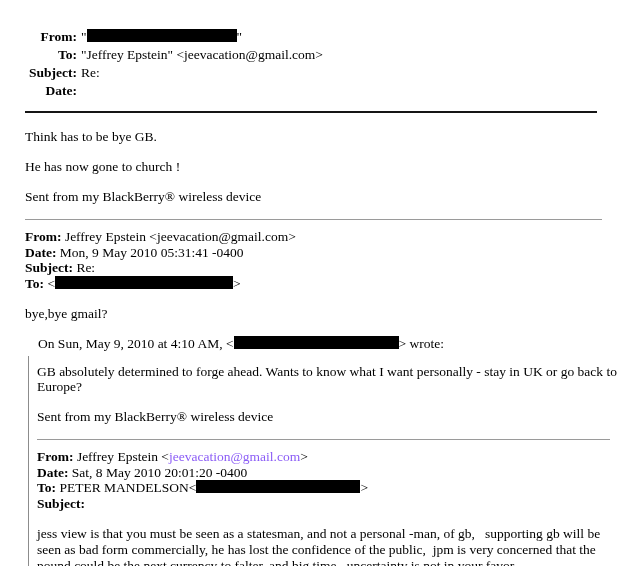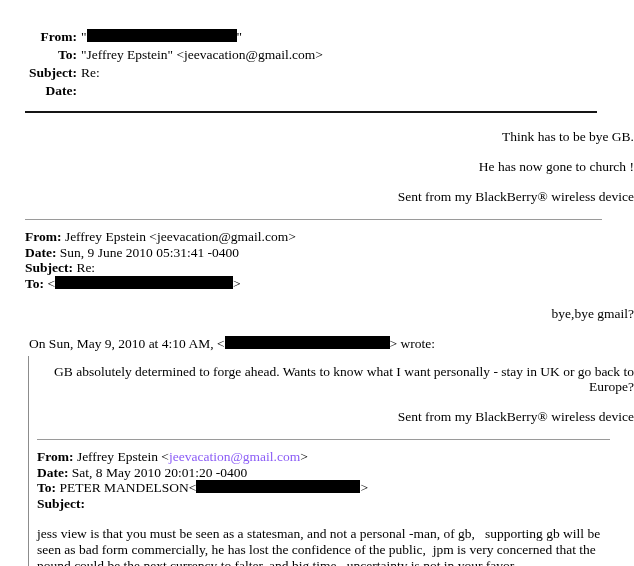--- a/index.html
+++ b/index.html
@@ -50,29 +50,29 @@
     border-top: 2px solid #151515;
     margin: 11px 37px 0 0;
   }
   hr.thin {
     border: none;
     border-top: 1px solid #9a9a9a;
     margin: 12px 32px 0 0;
   }
 
   
-  .para { margin: 15px 0; line-height: 15px; text-align: right; }
+  .para { margin: 15px 0; line-height: 15px; }
   .para.first { margin-top: 16px; }
 
   
   .hdr2 { line-height: 15.5px; margin-top: 9px; }
   .hdr2 .row { white-space: pre-wrap; }
 
   
-  .quote-intro { margin: 15px 0 4px 4px; line-height: 16px; }
+  .quote-intro { margin: 15px 0 4px 13px; line-height: 16px; }
   blockquote.quote {
     margin: 0 0 0 3px;
     border-left: 1px solid #8c8c8c;
     padding: 2px 0 4px 8px;
   }
   blockquote.quote hr.thin { margin: 12px 24px 0 0; }
   .link {
     color: #8b5cf6;
     cursor: pointer;
   }
@@ -105,21 +105,21 @@
   <hr class="thick">
 
   <p class="para first">Think has to be bye GB.</p>
   <p class="para">He has now gone to church !</p>
   <p class="para">Sent from my BlackBerry® wireless device</p>
 
   <hr class="thin">
 
   <div class="hdr2">
     <div class="row"><b>From:</b><span class="prewrap"> Jeffrey Epstein &lt;jeevacation@gmail.com&gt;</span></div>
-    <div class="row"><b>Date:</b><span class="prewrap"> Sun, 9 June 2010 05:31:41 -0400</span></div>
+    <div class="row"><b>Date:</b><span class="prewrap"> Mon, 9 May 2010 05:31:41 -0400</span></div>
     <div class="row"><b>Subject:</b><span class="prewrap"> Re:</span></div>
     <div class="row"><b>To:</b><span class="prewrap"> &lt;</span><span class="redact w178"></span><span>&gt;</span></div>
   </div>
 
   <p class="para">bye,bye gmail?</p>
 
   <p class="quote-intro"><span>On Sun, May 9, 2010 at 4:10 AM, &lt;</span><span class="redact w165"></span><span>&gt; wrote:</span></p>
 
   <blockquote class="quote">
     <p class="para" style="margin-top:6px;">GB absolutely determined to forge ahead. Wants to know what I want personally - stay in UK or go back to Europe?</p>

